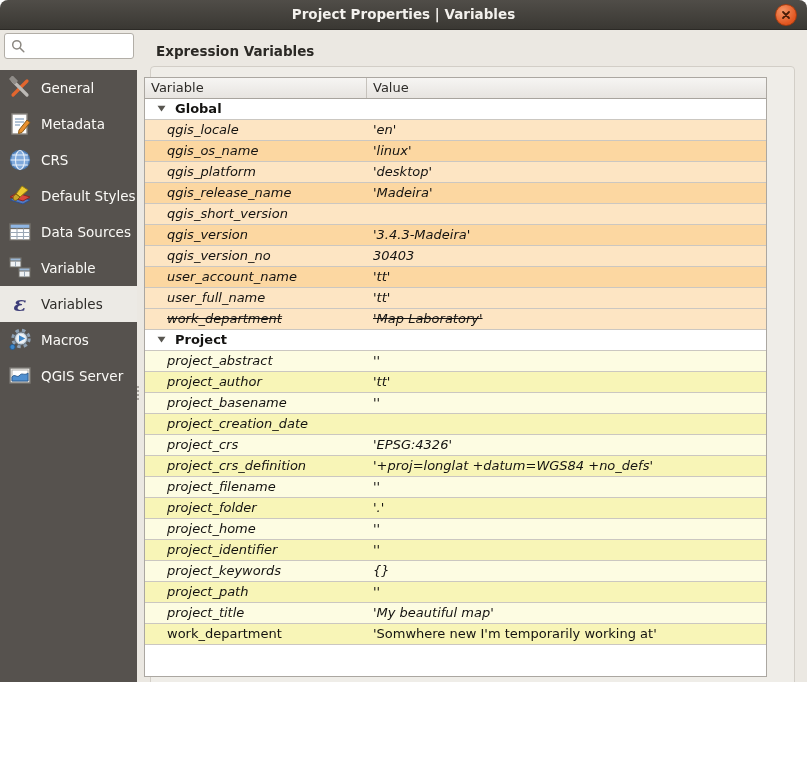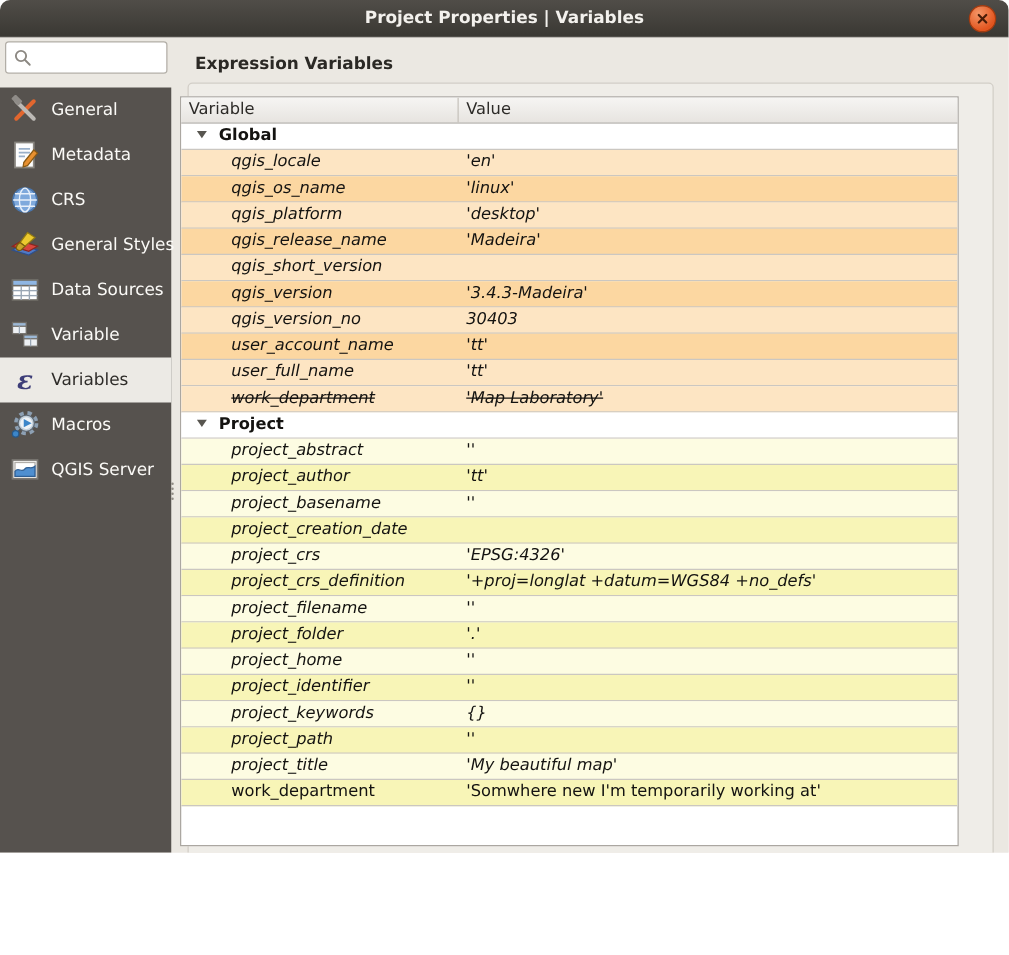--- a/index.html
+++ b/index.html
@@ -45,21 +45,21 @@
   
   .vtable { position:absolute; left:144px; top:47px; width:623px; height:600px;
     background:#ffffff; border:1px solid #aba7a1; overflow:hidden; }
   .thead { display:flex; height:21px; background:linear-gradient(#f6f5f3,#e7e4e0);
     border-bottom:1px solid #a8a49e; }
   .th { line-height:20px; padding-left:6px; color:#2d2b28; }
   .th.col-var { width:222px; border-right:1px solid #c6c2bc; }
   .th.col-val { flex:1; }
 
   .row { display:flex; height:21px; border-bottom:1px solid #cbc7c1; line-height:20px; }
-  .cell-var { width:222px; padding-left:40px; font-style:italic; color:#141311; overflow:hidden; white-space:nowrap; }
+  .cell-var { width:222px; padding-left:22px; font-style:italic; color:#141311; overflow:hidden; white-space:nowrap; }
   .cell-val { flex:1; padding-left:6px; font-style:italic; color:#141311; overflow:hidden; white-space:nowrap; }
   .row.group { background:#ffffff; font-weight:bold; }
   .row.group .g-label { font-style:normal; padding-left:0; }
   .row.group .tri { width:30px; display:inline-flex; justify-content:center; align-items:center; padding-left:2px; }
   .row.orange-0 { background:var(--row-orange-light,#fde5c3); }
   .row.orange-1 { background:var(--row-orange-dark,#fcd7a1); }
   .row.yellow-0 { background:var(--row-yellow-light,#fdfce2); }
   .row.yellow-1 { background:var(--row-yellow-dark,#f8f5b7); }
   .row .strike { text-decoration:line-through; }
   .row .upright { font-style:normal; }
@@ -143,21 +143,21 @@
         </div>
         <div class="side-item">
           <span class="icn">
             <svg width="24" height="24" viewBox="0 0 24 24">
               <path d="M2 16 L9 12 L22 16 L15 20 Z" fill="#4f79c4" stroke="#2f4f8a" stroke-width="1"></path>
               <path d="M2 13 L9 9 L22 13 L15 17 Z" fill="#d8453c" stroke="#8a2621" stroke-width="1"></path>
               <path d="M14 2 L20 6 L12 13 L8 10 Z" fill="#ecc92f" stroke="#927a12" stroke-width="1"></path>
               <path d="M8 10 L12 13 L9 16 C7 17 5 16 5 14 C5 12 6.5 11 8 10 Z" fill="#caa42a" stroke="#7a5f0e" stroke-width="1"></path>
             </svg>
           </span>
-          <span>General Styles</span>
+          <span>Default Styles</span>
         </div>
         <div class="side-item">
           <span class="icn">
             <svg width="24" height="24" viewBox="0 0 24 24">
               <rect x="2" y="4" width="20" height="16" fill="#ffffff" stroke="#6f6c66" stroke-width="1.3"></rect>
               <rect x="2" y="4" width="20" height="4.5" fill="#8fb6e3" stroke="#6f6c66" stroke-width="1.3"></rect>
               <line x1="9" y1="8.5" x2="9" y2="20" stroke="#9aa7b5" stroke-width="1.1"></line>
               <line x1="15.5" y1="8.5" x2="15.5" y2="20" stroke="#9aa7b5" stroke-width="1.1"></line>
               <line x1="2" y1="12.5" x2="22" y2="12.5" stroke="#9aa7b5" stroke-width="1.1"></line>
               <line x1="2" y1="16.5" x2="22" y2="16.5" stroke="#9aa7b5" stroke-width="1.1"></line>

